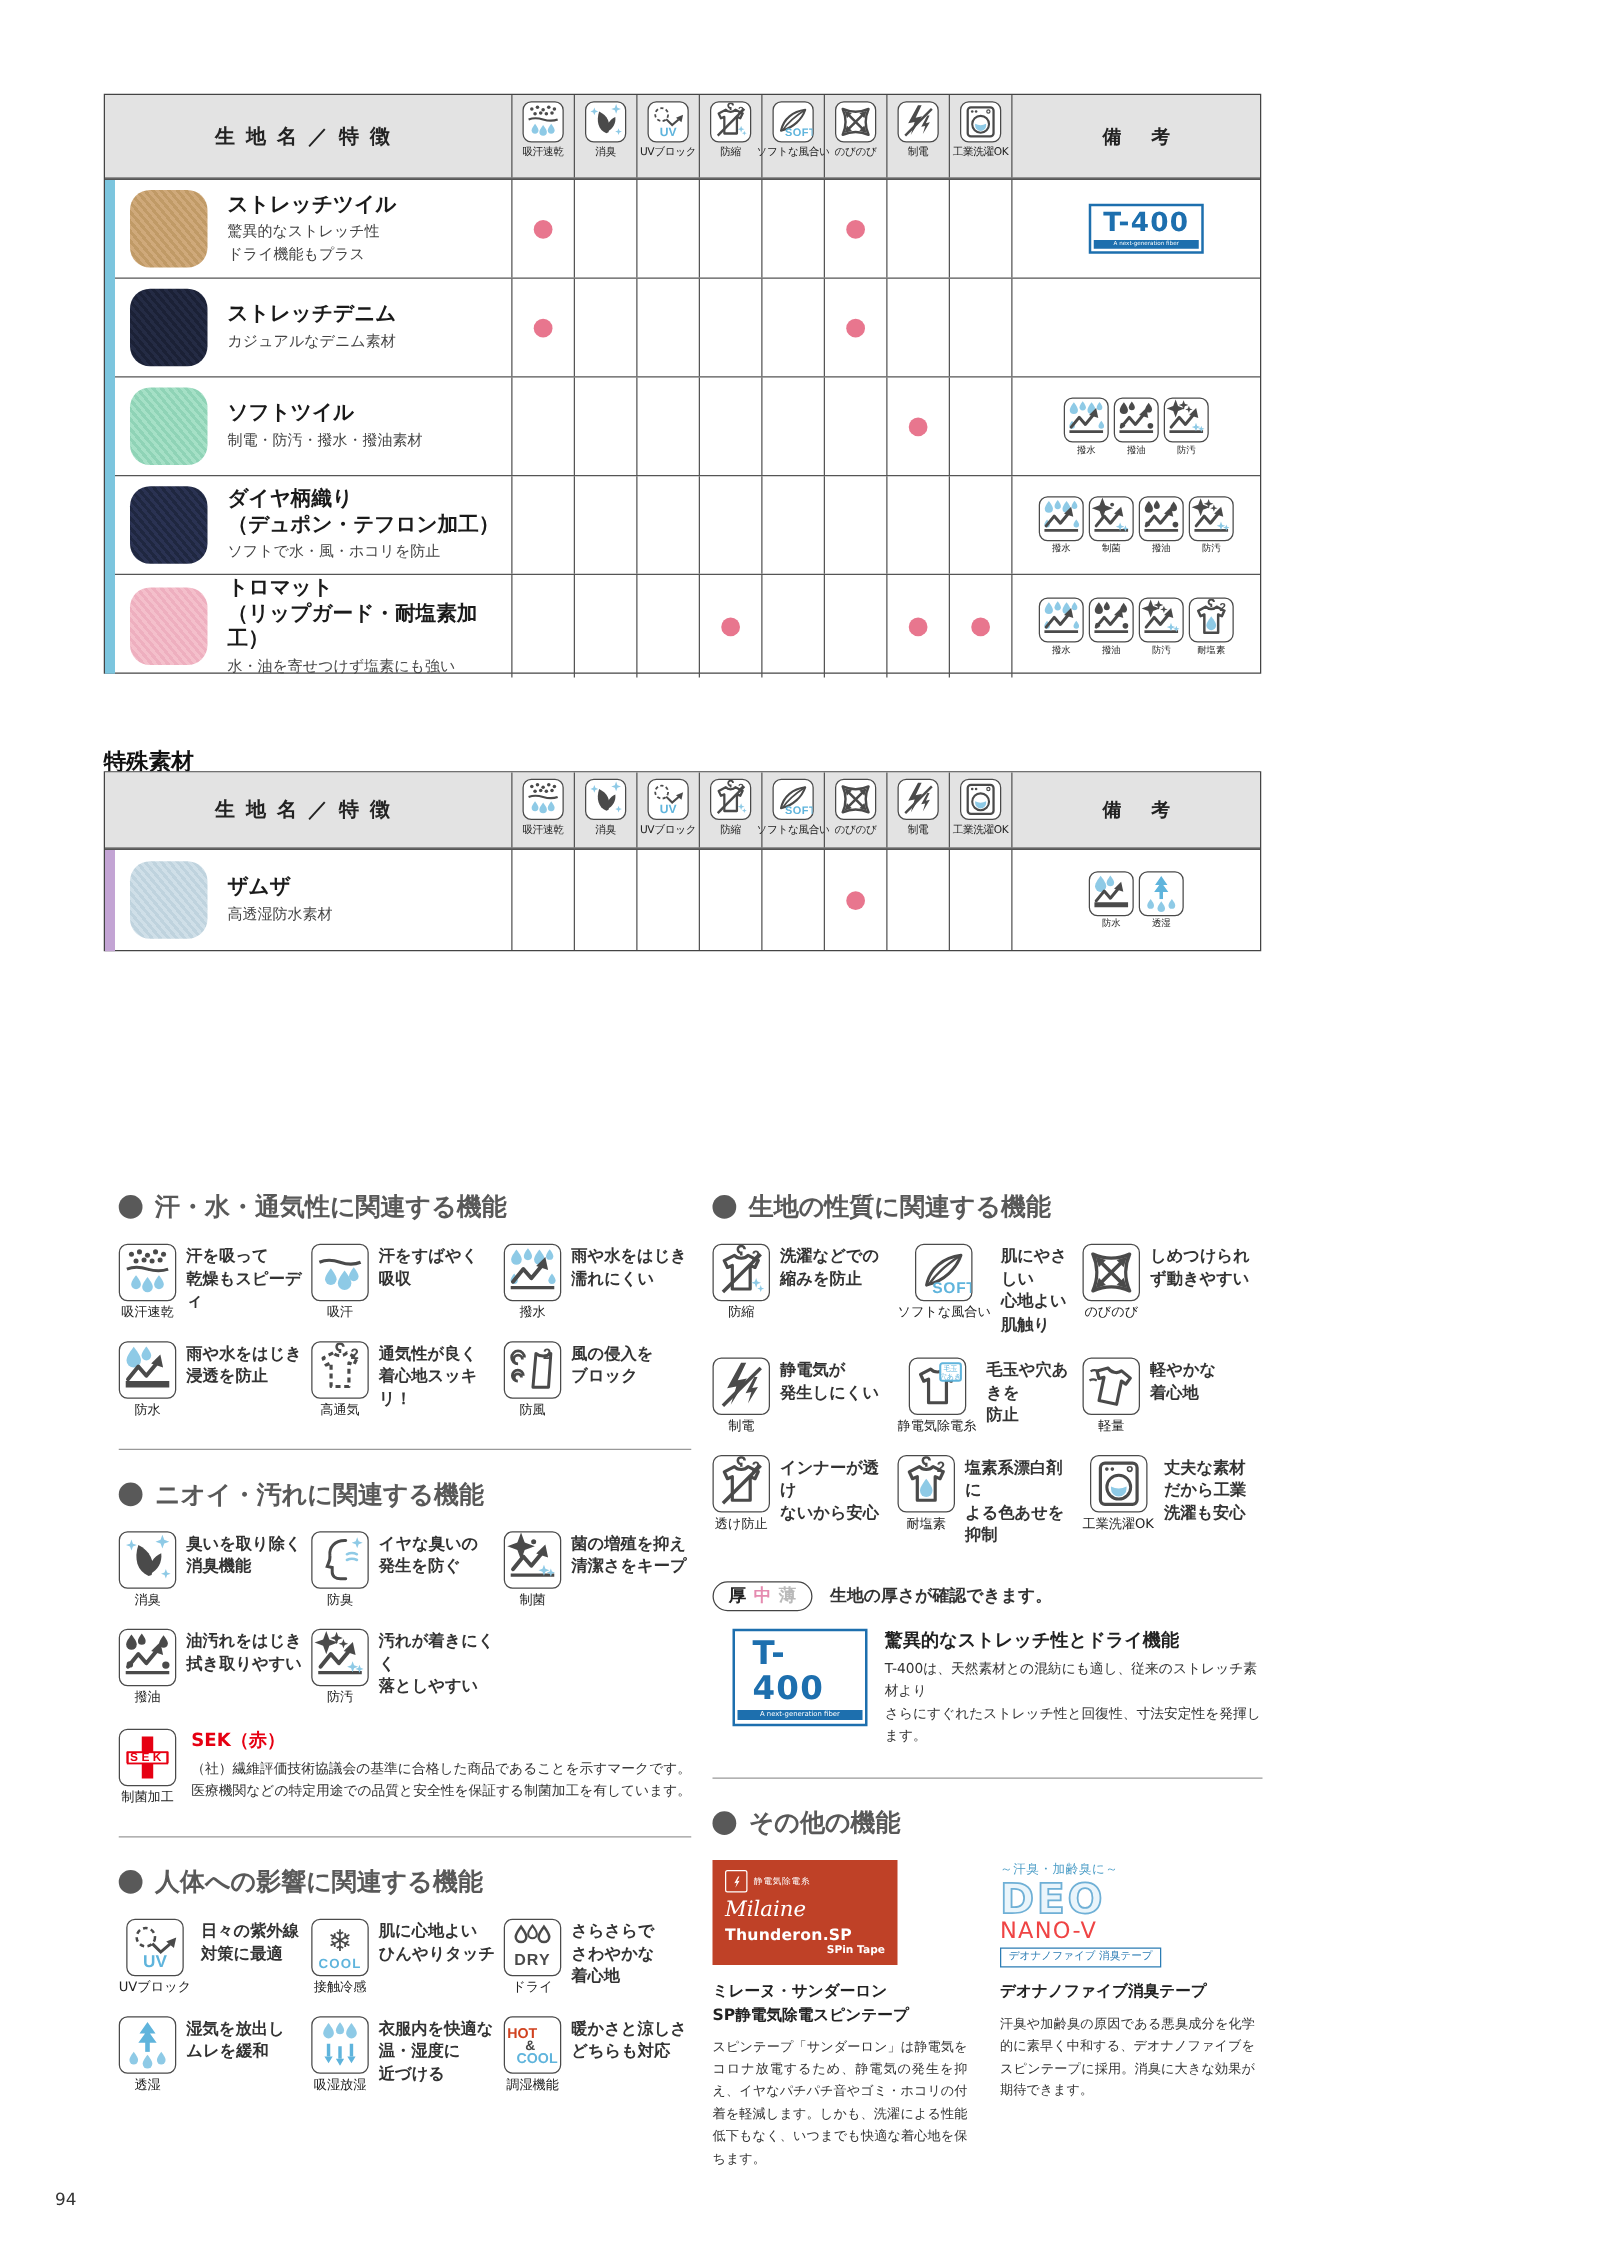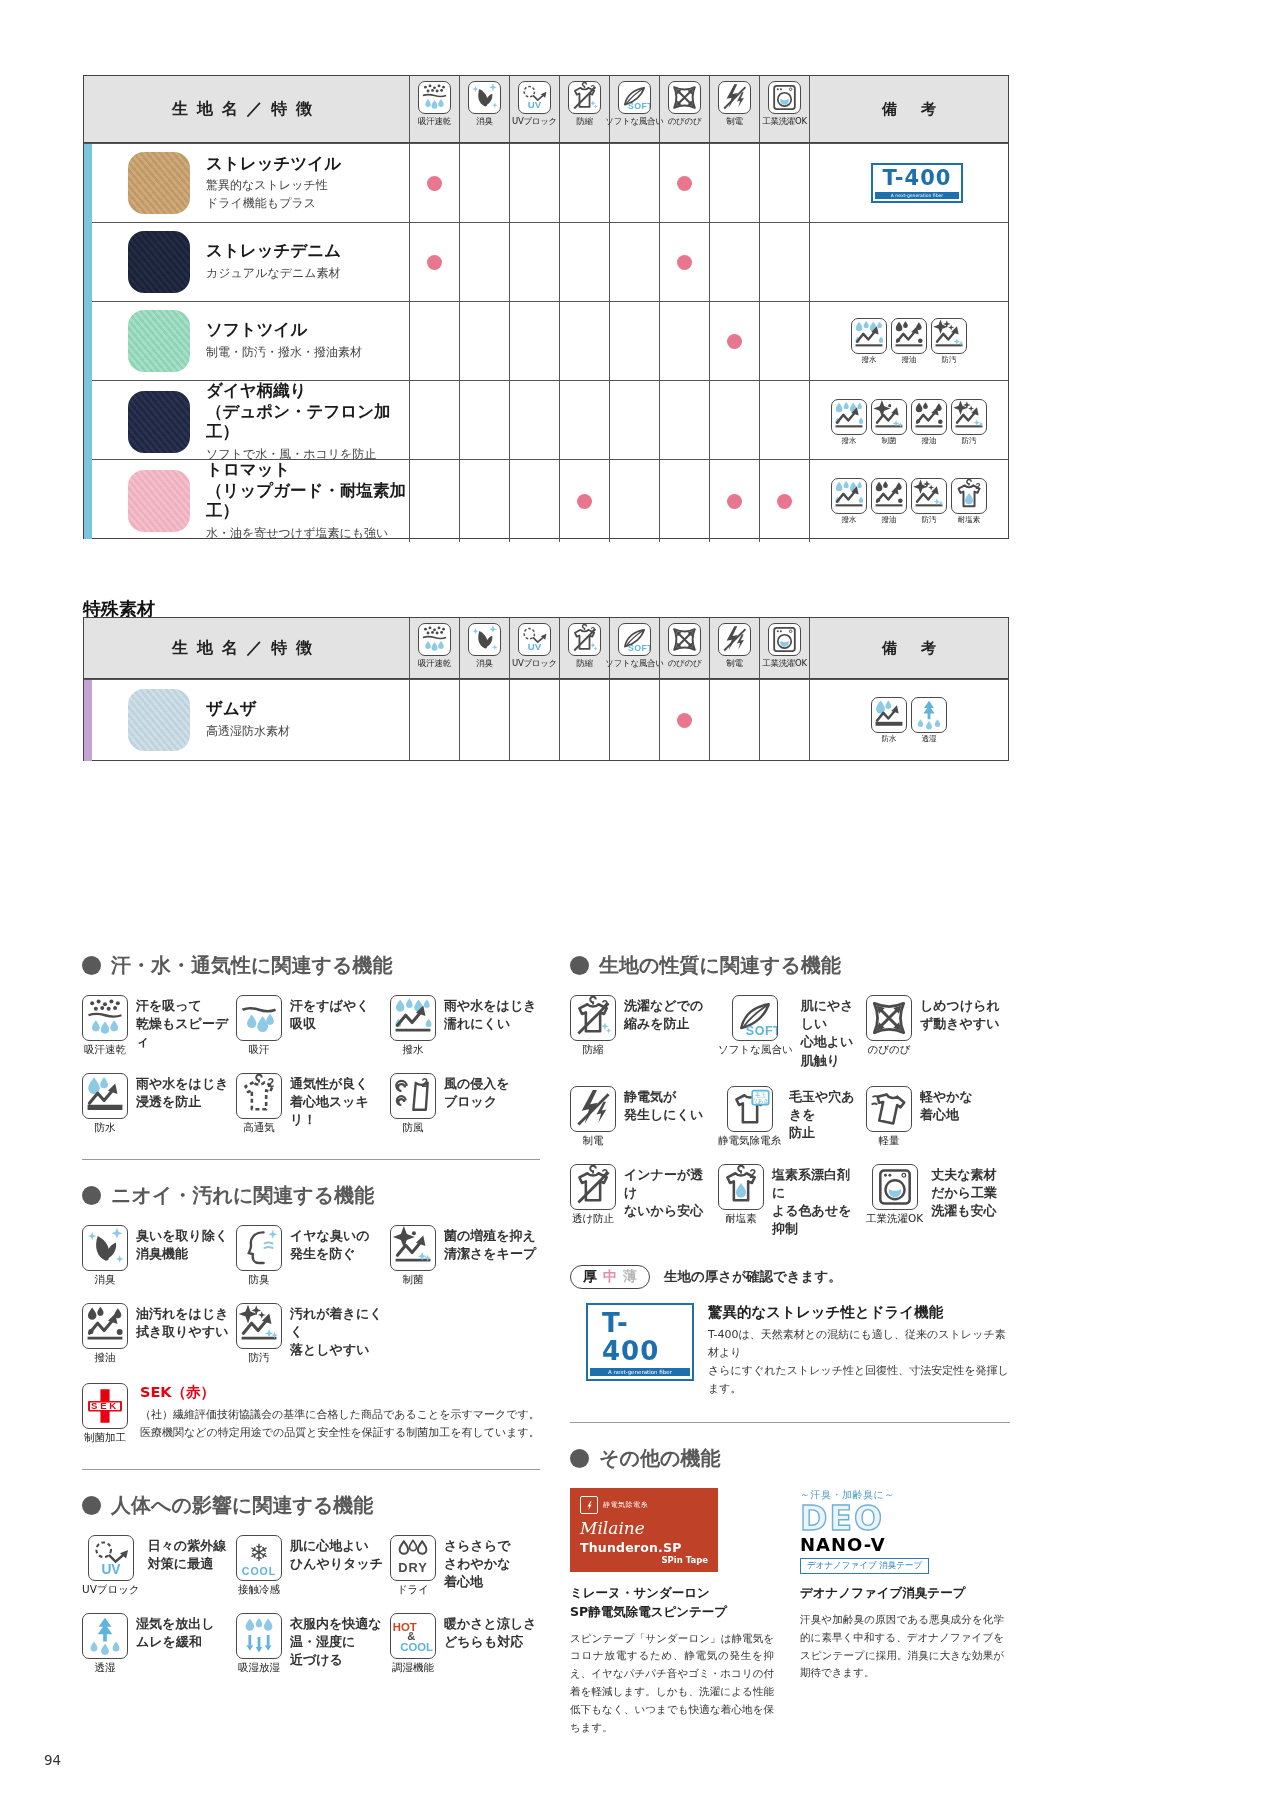--- a/index.html
+++ b/index.html
@@ -15,41 +15,41 @@
   .fhead{background:#e3e3e3;border-bottom:1.5px solid #444;height:66px;}
   .special .fhead{height:60px;}
   .fbody{height:78px;border-top:1px solid #555;}
   .fbody:first-of-type{border-top:none;}
   .special .fbody{height:80px;}
   .headlabel{font-size:16px;font-weight:bold;letter-spacing:0.55em;color:#222;}
   .remhead{font-size:15px;font-weight:bold;letter-spacing:1.6em;text-indent:1.6em;color:#222;}
   .iconhead{flex-direction:column;gap:2px;padding-top:5px;justify-content:flex-start;}
   .collabel{font-size:8.5px;color:#222;white-space:nowrap;letter-spacing:-0.3px;}
   .accentbar{position:absolute;left:0;width:8px;}
-  .namecell{justify-content:flex-start;gap:16px;padding-left:44px;}
+  .namecell{justify-content:flex-start;gap:16px;padding-left:20px;}
   .swatch{width:62px;height:62px;border-radius:16px;flex:0 0 auto;}
   .fnamewrap{display:flex;flex-direction:column;gap:3px;}
   .fname{font-size:16.5px;font-weight:bold;color:#1a1a1a;white-space:pre-line;line-height:1.25;}
   .fdesc{font-size:12px;color:#444;white-space:pre-line;line-height:1.45;}
   .dot{width:15px;height:15px;border-radius:50%;background:#e8768e;}
   .remcell{gap:4px;}
   .remicon{display:flex;flex-direction:column;align-items:center;gap:1px;}
   .remicon .rlabel{font-size:7.5px;color:#222;white-space:nowrap;}
   
   .fic{display:inline-flex;background:#fff;border:1.5px solid #4a4a4a;border-radius:7px;box-sizing:border-box;}
   .fic svg{width:100%;height:100%;}
   
   .t400{display:inline-flex;flex-direction:column;align-items:center;border:2px solid #1d6fae;background:#fff;padding:2px 10px 0 10px;margin-left:16px;}
   .t400 .t400-txt{font-size:21px;font-weight:bold;color:#1d6fae;letter-spacing:1px;line-height:1.1;}
   .t400 .t400-sub{font-size:4.5px;color:#fff;background:#1d6fae;align-self:stretch;text-align:center;padding:1px 2px;margin:1px -8px 2px -8px;}
   
   .spheading{position:absolute;left:83px;top:582px;font-size:18px;font-weight:bold;color:#111;}
   
   .legend{position:absolute;top:952px;}
-  .legend.lft{left:82px;width:458px;}
+  .legend.lft{left:95px;width:458px;}
   .legend.rgt{left:570px;width:440px;}
   .lsec-title{display:flex;align-items:center;gap:10px;font-size:20px;font-weight:bold;color:#595959;margin:0 0 16px 0;}
   .lsec-title .bullet{width:19px;height:19px;border-radius:50%;background:#595959;flex:0 0 auto;}
   .lgrid{display:grid;grid-template-columns:repeat(3,1fr);row-gap:16px;column-gap:4px;}
   .litem{display:flex;gap:8px;align-items:flex-start;}
   .iwrap{display:flex;flex-direction:column;align-items:center;gap:2px;flex:0 0 auto;}
   .ilabel{font-size:10.5px;color:#222;white-space:nowrap;}
   .itext{font-size:13px;font-weight:bold;color:#333;line-height:1.4;white-space:pre-line;padding-top:2px;}
   .ldivider{border:none;border-top:1px solid #999;margin:24px 0 22px 0;}
   
@@ -78,21 +78,21 @@
   .th-toprow{display:flex;align-items:center;gap:5px;}
   .th-badge{width:16px;height:16px;border:1px solid #fff;border-radius:2px;display:flex;align-items:center;justify-content:center;}
   .th-badge svg{width:11px;height:11px;}
   .th-badgetxt{font-size:7px;letter-spacing:0.5px;}
   .th-script{font-family:"DejaVu Serif","Liberation Serif",serif;font-style:italic;font-size:17px;margin-top:6px;line-height:1;}
   .th-main{font-size:12.5px;font-weight:bold;margin-top:3px;letter-spacing:0.2px;}
   .th-sub{font-size:8.5px;font-weight:bold;align-self:flex-end;}
   .deologo{display:flex;flex-direction:column;align-items:flex-start;height:84px;justify-content:flex-start;}
   .deo-tag{font-size:10px;color:#4a9cc6;letter-spacing:0.5px;}
   .deo-big{font-size:33px;font-weight:bold;color:#eaf5fb;-webkit-text-stroke:1.4px #6fb0d6;line-height:1;letter-spacing:2px;}
-  .deo-sub{font-size:18px;font-weight:bold;color:#000000;line-height:1.1;letter-spacing:1px;text-align:center;}
+  .deo-sub{font-size:18px;font-weight:normal;color:#ef4444;line-height:1.1;letter-spacing:1px;text-align:center;}
   .deo-box{border:1.5px solid #2b7cb4;color:#2b7cb4;font-size:8.5px;padding:1px 6px;margin-top:3px;text-align:right;line-height:1.4;}
   .pagenum{position:absolute;left:44px;top:1752px;font-size:13.5px;color:#333;}
 </style>
 </head>
 <body>
 
 <div class="page">
   <section id="main-table">
       <div class="ftable main">
         <div class="frow fhead">

